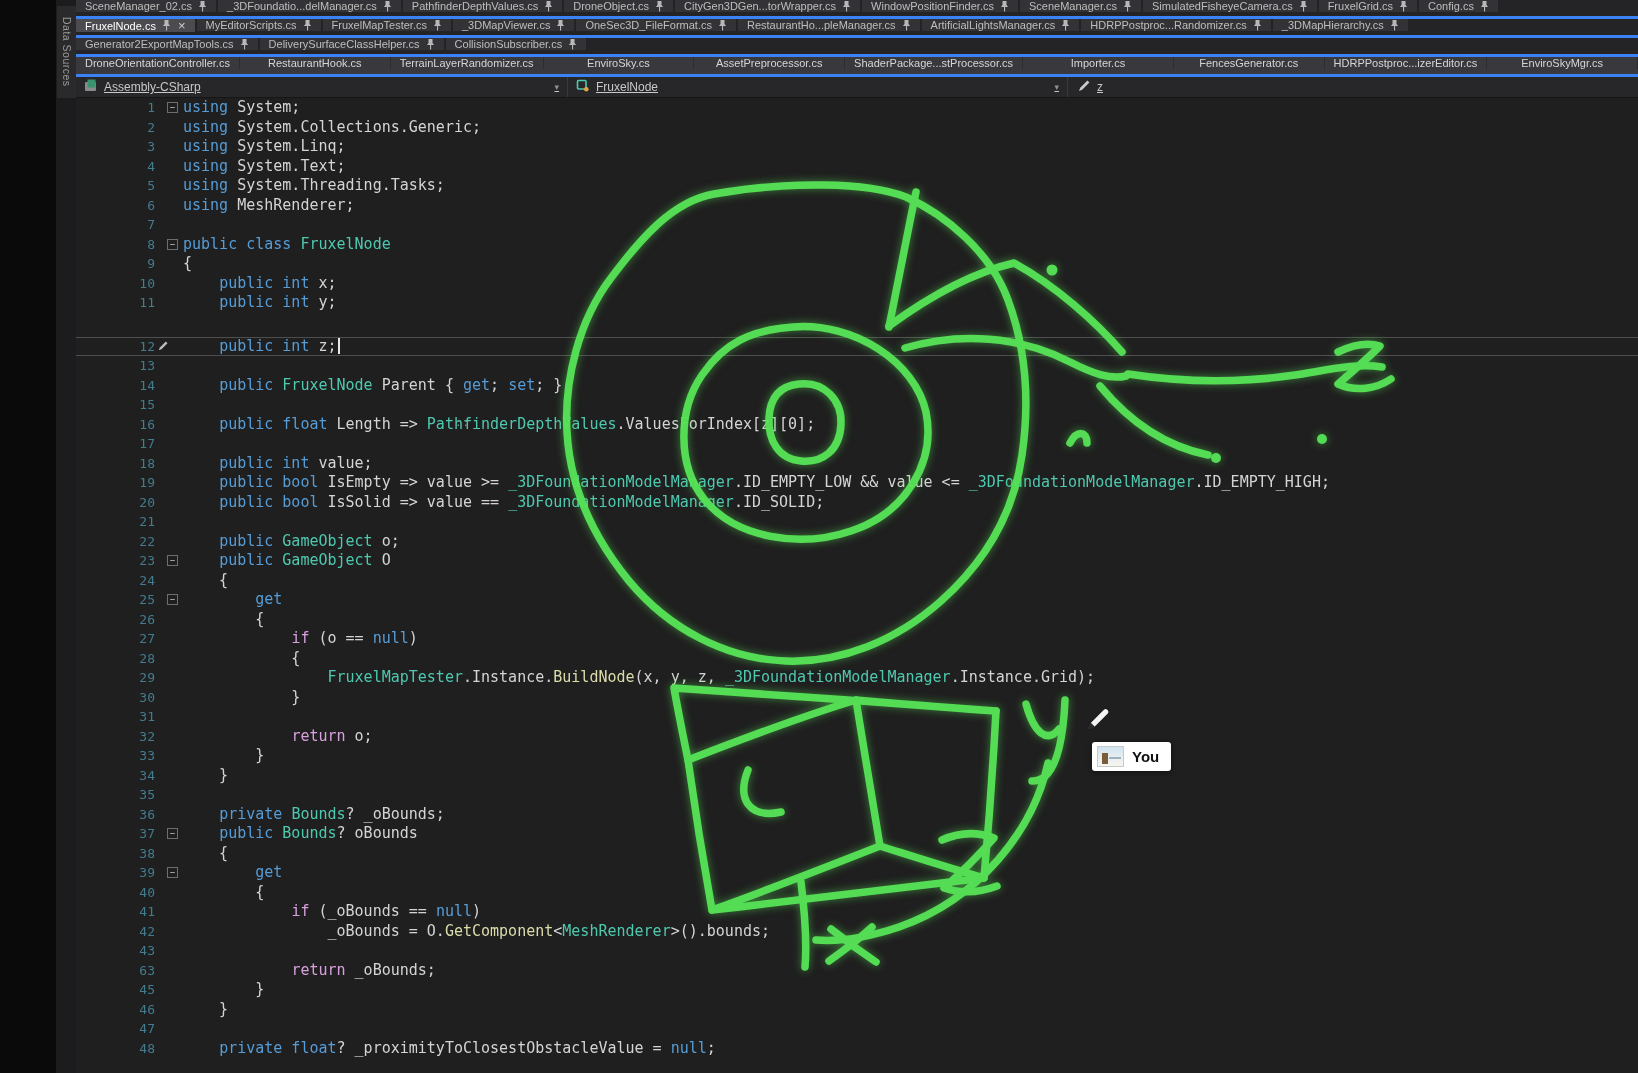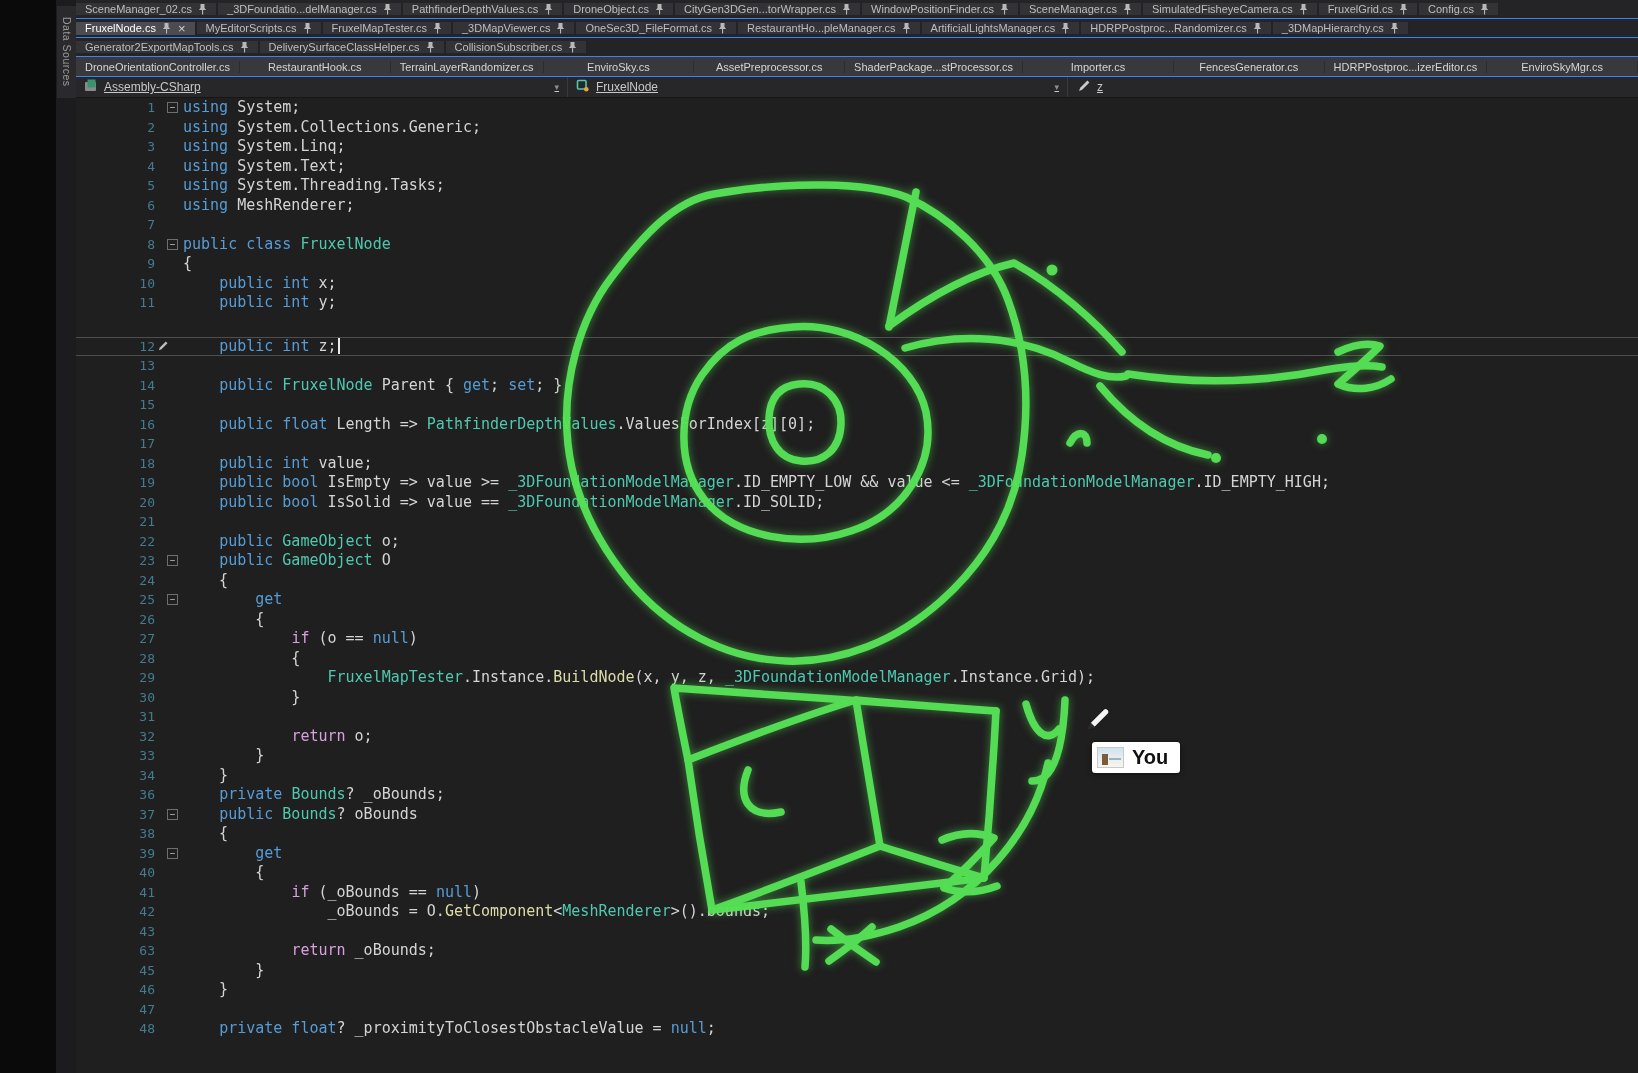--- a/index.html
+++ b/index.html
@@ -12,21 +12,21 @@
 
   
   .side-strip { position:absolute; left:57px; top:0; width:19px; height:100%; background:#1c1c1e; }
   .side-tab { width:19px; height:92px; background:#2a2a2d; display:flex; align-items:center; justify-content:center;
               writing-mode:vertical-lr; font-size:10.5px; color:#9a9a9a; letter-spacing:.5px; margin-top:6px; }
 
   
   .main { position:absolute; left:76px; top:0; right:0; bottom:0; display:flex; flex-direction:column; }
 
   
-  .trow { display:flex; align-items:center; background:#242427; border-bottom:1px solid #3b82f6; }
+  .trow { display:flex; align-items:flex-start; background:#242427; border-bottom:3px solid #3b82f6; }
   .trow0,.trow1,.trow2 { height:19px; }
   .trow3 { height:20px; background:#39393d; }
   .tab { display:flex; align-items:center; gap:6px; padding:0 9px; background:#333337; color:#bebebe;
          font-size:11px; border-right:2px solid #232325; white-space:nowrap; cursor:default; }
   .trow3 .tab { flex:1; justify-content:center; background:transparent; border-right:1px solid #2c2c2f; color:#d6d6d6; }
   .tab.active { background:#4c4c50; color:#ffffff; }
   .tab-close { color:#cfcfcf; font-size:13px; line-height:1; padding-left:1px; }
   .pin-ic { display:inline-flex; align-items:center; }
 
   
@@ -61,21 +61,21 @@
   .annotation { position:absolute; left:0; top:0; width:1638px; height:1073px; z-index:40; pointer-events:none;
                 filter: drop-shadow(0 0 4px rgba(86,226,86,.55)); }
   .cursor-wrap { position:absolute; left:1085px; top:706px; z-index:45; }
   .pencil-cursor { display:block; }
   .you-badge { position:absolute; left:7px; top:36px; display:flex; align-items:center; gap:8px;
                background:#ffffff; border-radius:3px; padding:4px 12px 4px 5px; box-shadow:0 1px 5px rgba(0,0,0,.55); }
   .you-thumb { width:27px; height:21px; border:1px solid #c9c9c9; position:relative; overflow:hidden;
                background:linear-gradient(180deg,#cfe3ef 0%,#e9eef0 55%,#f6f5ef 100%); }
   .you-thumb::before { content:""; position:absolute; left:4px; top:6px; width:6px; height:11px; background:#7a5b3a; }
   .you-thumb::after { content:""; position:absolute; left:11px; top:10px; width:12px; height:2px; background:#9fb3bd; }
-  .you-label { font-size:20px; font-weight:bold; color:#111111; }
+  .you-label { font-size:15px; font-weight:bold; color:#111111; }
 </style>
 </head>
 <body>
 
 <div class="app">
 
   <div class="left-rail"></div>
 
   <div class="side-strip">
     <div class="side-tab">
@@ -383,20 +383,21 @@
           <div class="code-line"><span class="ln">25</span><span class="fold-cell"><span class="fold-box">−</span></span><span class="code-text"><span class="tok-pl">        </span><span class="tok-kw">get</span></span></div>
           <div class="code-line"><span class="ln">26</span><span class="fold-cell"></span><span class="code-text"><span class="tok-pl">        {</span></span></div>
           <div class="code-line"><span class="ln">27</span><span class="fold-cell"></span><span class="code-text"><span class="tok-pl">            </span><span class="tok-ct">if</span><span class="tok-pl"> (o == </span><span class="tok-kw">null</span><span class="tok-pl">)</span></span></div>
           <div class="code-line"><span class="ln">28</span><span class="fold-cell"></span><span class="code-text"><span class="tok-pl">            {</span></span></div>
           <div class="code-line"><span class="ln">29</span><span class="fold-cell"></span><span class="code-text"><span class="tok-pl">                </span><span class="tok-ty">FruxelMapTester</span><span class="tok-pl">.Instance.</span><span class="tok-me">BuildNode</span><span class="tok-pl">(x, y, z, </span><span class="tok-ty">_3DFoundationModelManager</span><span class="tok-pl">.Instance.Grid);</span></span></div>
           <div class="code-line"><span class="ln">30</span><span class="fold-cell"></span><span class="code-text"><span class="tok-pl">            }</span></span></div>
           <div class="code-line"><span class="ln">31</span><span class="fold-cell"></span><span class="code-text"></span></div>
           <div class="code-line"><span class="ln">32</span><span class="fold-cell"></span><span class="code-text"><span class="tok-pl">            </span><span class="tok-ct">return</span><span class="tok-pl"> o;</span></span></div>
           <div class="code-line"><span class="ln">33</span><span class="fold-cell"></span><span class="code-text"><span class="tok-pl">        }</span></span></div>
           <div class="code-line"><span class="ln">34</span><span class="fold-cell"></span><span class="code-text"><span class="tok-pl">    }</span></span></div>
+          <div class="code-line"><span class="ln">35</span><span class="fold-cell"></span><span class="code-text"></span></div>
           <div class="code-line"><span class="ln">36</span><span class="fold-cell"></span><span class="code-text"><span class="tok-pl">    </span><span class="tok-kw">private </span><span class="tok-ty">Bounds</span><span class="tok-pl">? _oBounds;</span></span></div>
           <div class="code-line"><span class="ln">37</span><span class="fold-cell"><span class="fold-box">−</span></span><span class="code-text"><span class="tok-pl">    </span><span class="tok-kw">public </span><span class="tok-ty">Bounds</span><span class="tok-pl">? oBounds</span></span></div>
           <div class="code-line"><span class="ln">38</span><span class="fold-cell"></span><span class="code-text"><span class="tok-pl">    {</span></span></div>
           <div class="code-line"><span class="ln">39</span><span class="fold-cell"><span class="fold-box">−</span></span><span class="code-text"><span class="tok-pl">        </span><span class="tok-kw">get</span></span></div>
           <div class="code-line"><span class="ln">40</span><span class="fold-cell"></span><span class="code-text"><span class="tok-pl">        {</span></span></div>
           <div class="code-line"><span class="ln">41</span><span class="fold-cell"></span><span class="code-text"><span class="tok-pl">            </span><span class="tok-ct">if</span><span class="tok-pl"> (_oBounds == </span><span class="tok-kw">null</span><span class="tok-pl">)</span></span></div>
           <div class="code-line"><span class="ln">42</span><span class="fold-cell"></span><span class="code-text"><span class="tok-pl">                _oBounds = O.</span><span class="tok-me">GetComponent</span><span class="tok-pl">&lt;</span><span class="tok-ty">MeshRenderer</span><span class="tok-pl">&gt;().bounds;</span></span></div>
           <div class="code-line"><span class="ln">43</span><span class="fold-cell"></span><span class="code-text"></span></div>
           <div class="code-line"><span class="ln">63</span><span class="fold-cell"></span><span class="code-text"><span class="tok-pl">            </span><span class="tok-ct">return</span><span class="tok-pl"> _oBounds;</span></span></div>
           <div class="code-line"><span class="ln">45</span><span class="fold-cell"></span><span class="code-text"><span class="tok-pl">        }</span></span></div>

